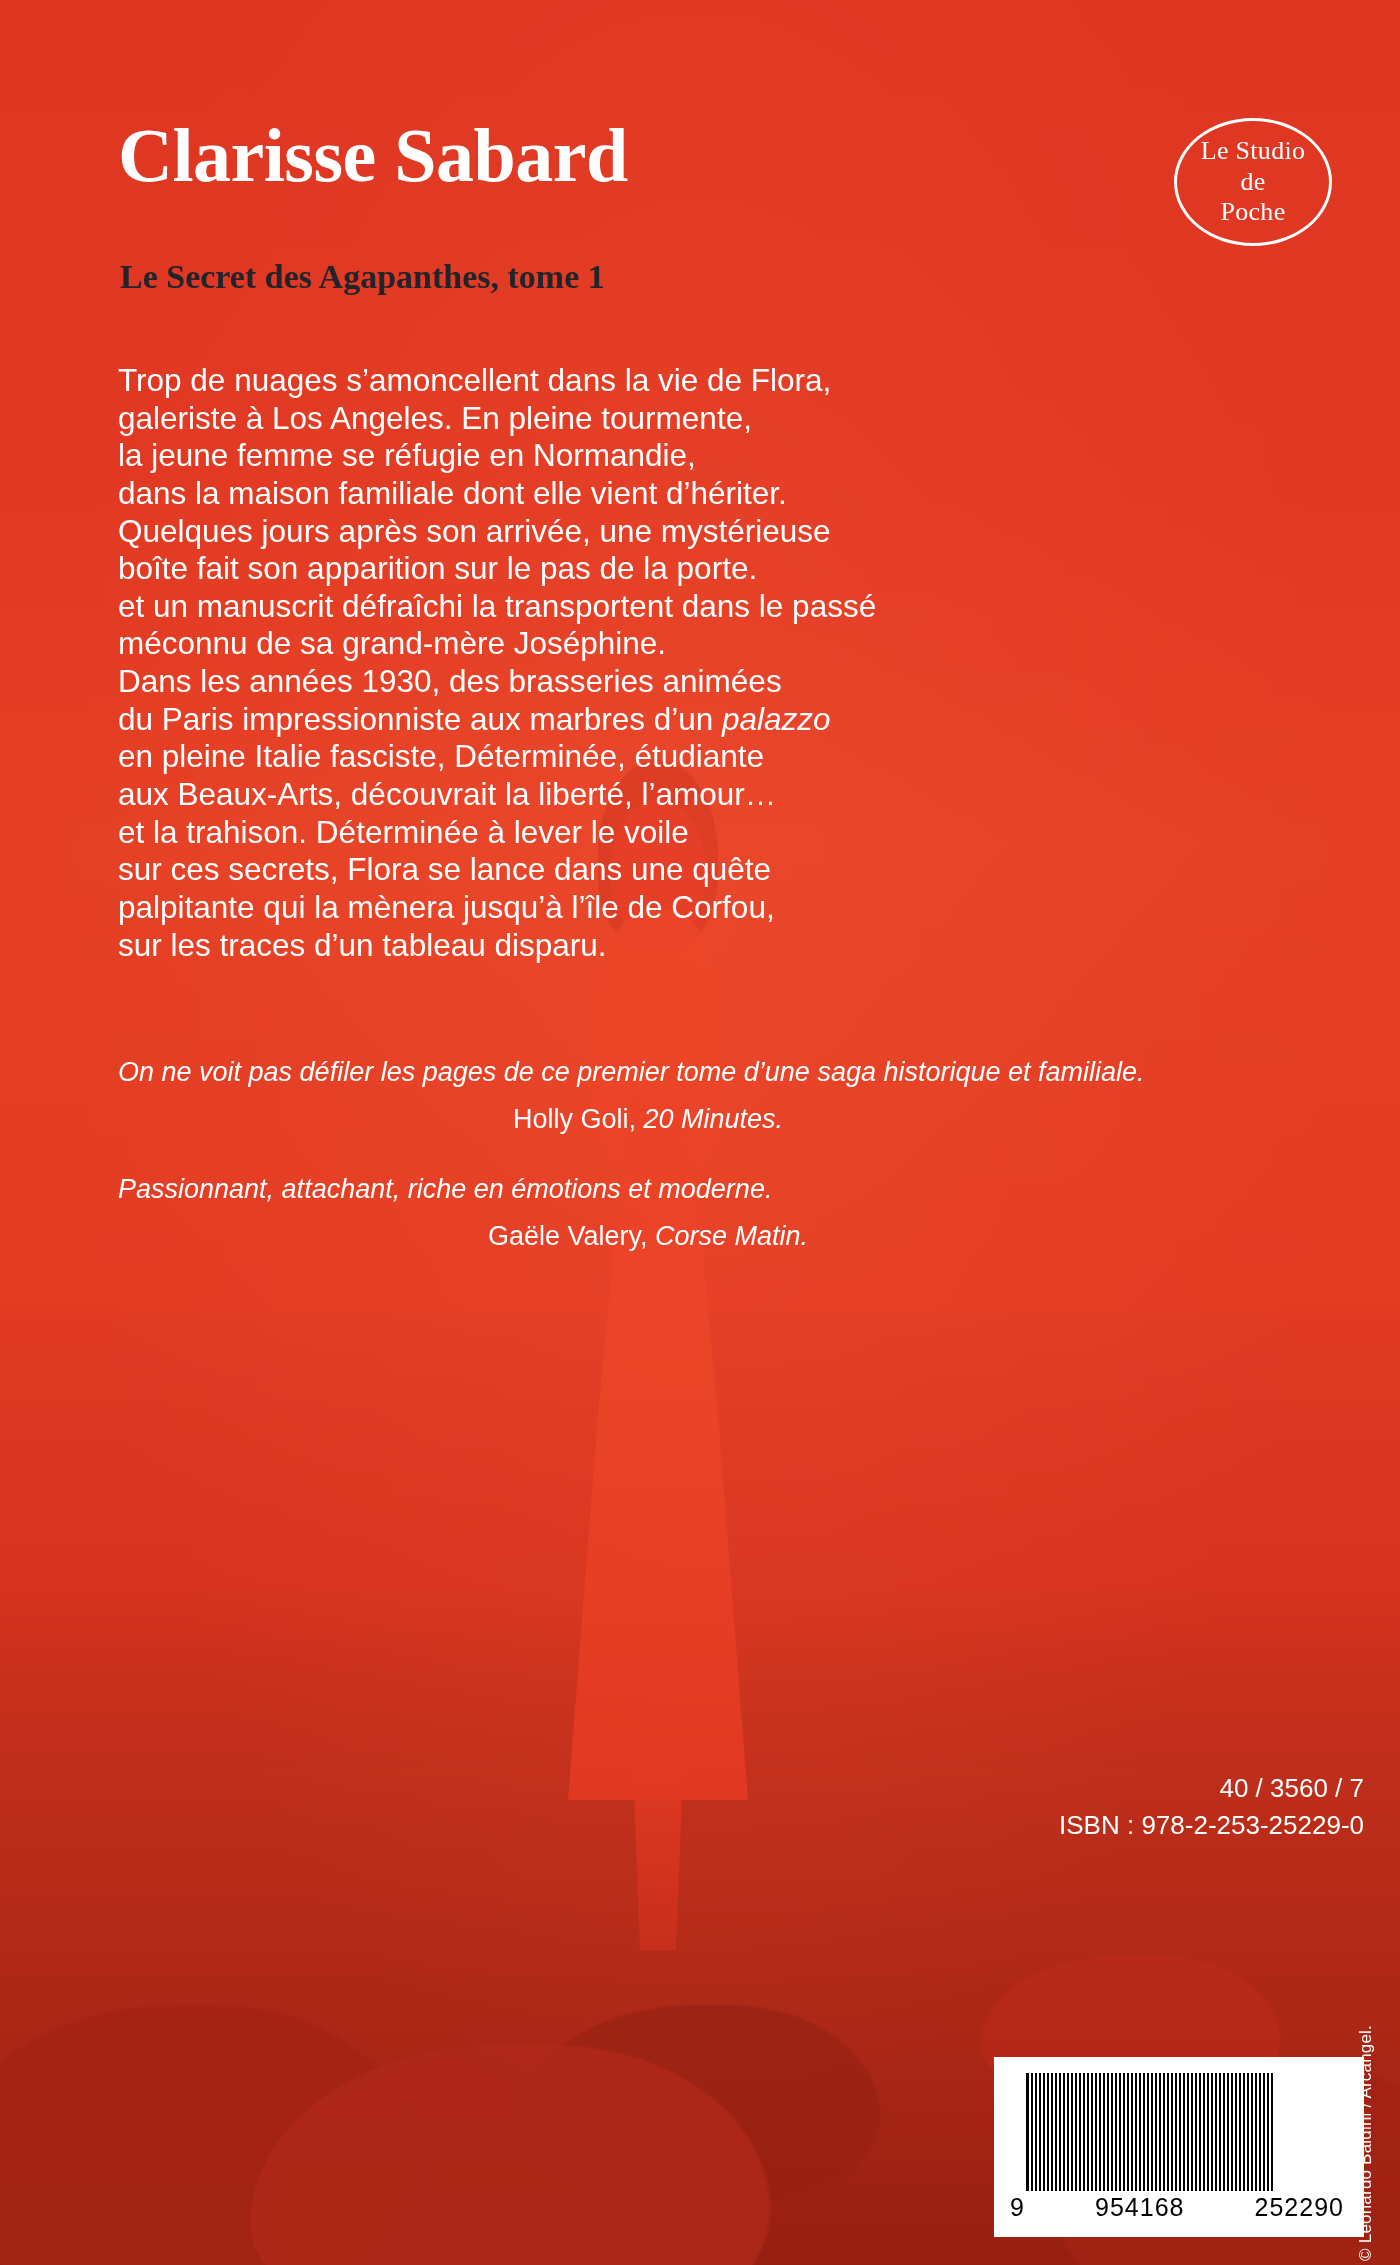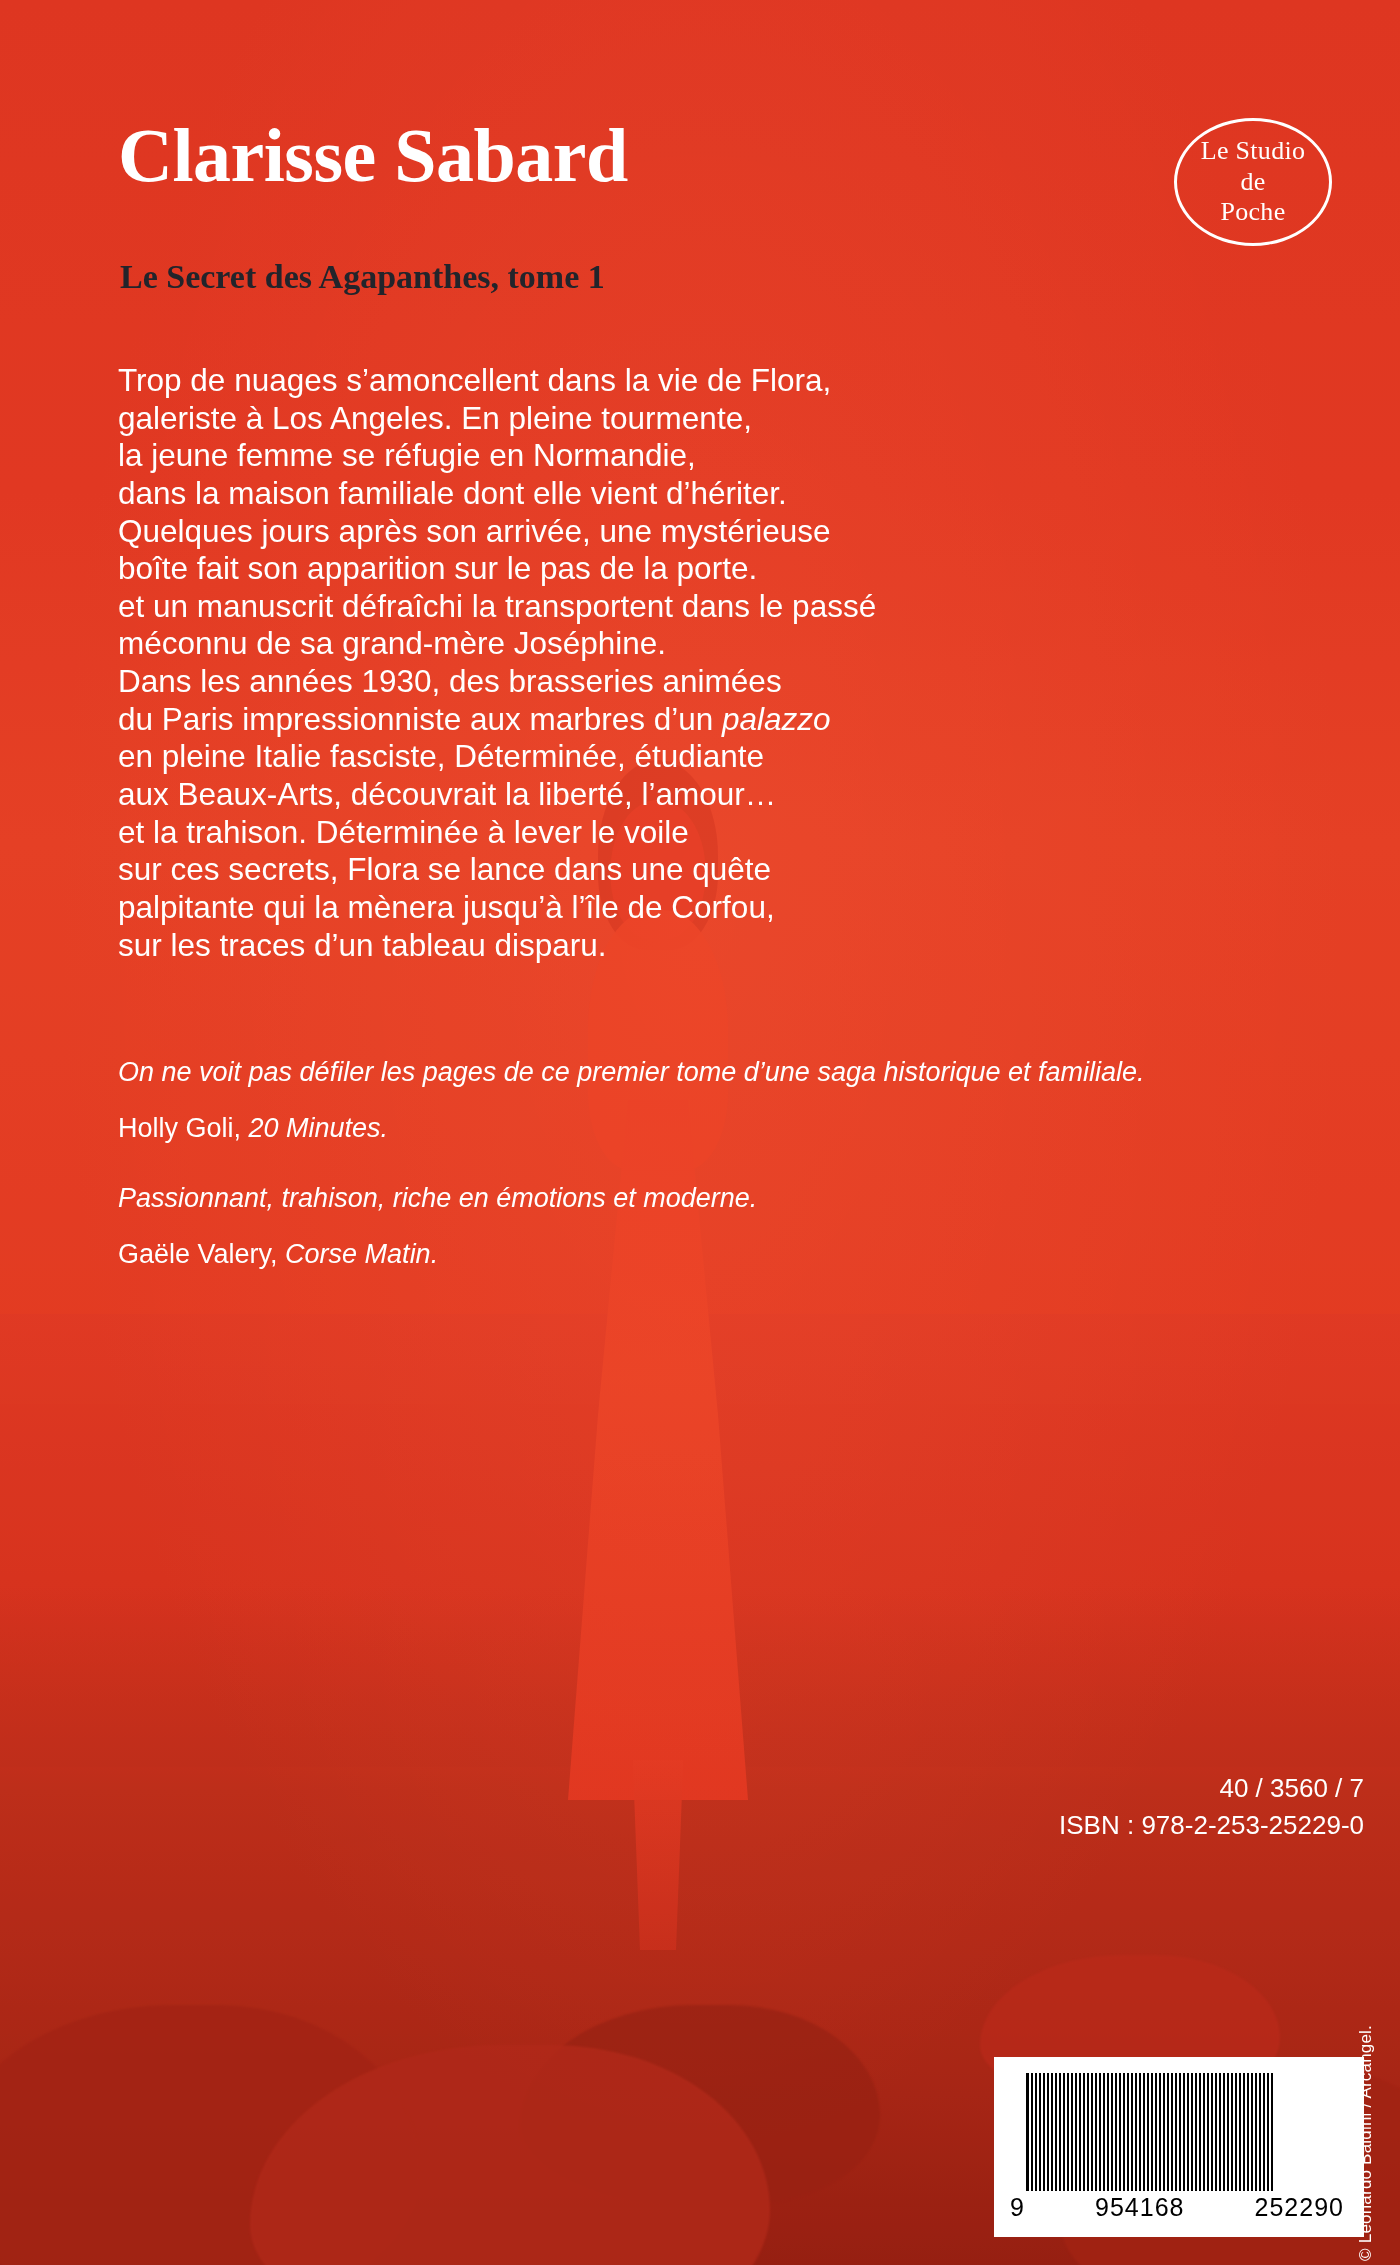--- a/index.html
+++ b/index.html
@@ -168,23 +168,23 @@
     position: absolute;
     left: 118px;
     top: 1055px;
     width: 1060px;
     color: #ffffff;
     font-size: 27px;
     line-height: 1.28;
     font-style: italic;
   }
   .review-attrib {
-    text-align: left;
+    text-align: center;
     font-style: normal;
-    margin-top: 21px;
+    margin-top: 12px;
   }
   .review-attrib .src { font-style: italic; }
   .review-block + .review-block { margin-top: 36px; }
 
   .credit {
     position: absolute;
     right: 24px;
     bottom: 240px;
     transform-origin: right bottom;
     transform: rotate(-90deg) translate(0, 0);
@@ -297,21 +297,21 @@
 
     <div class="reviews">
       <div class="review-block">
         <div>On ne voit pas défiler les pages de ce premier tome d’une saga historique et familiale.</div>
         <div class="review-attrib">
           <span>Holly Goli,</span>
           <span class="src">20 Minutes.</span>
         </div>
       </div>
       <div class="review-block">
-        <div>Passionnant, trahison, riche en émotions et moderne.</div>
+        <div>Passionnant, attachant, riche en émotions et moderne.</div>
         <div class="review-attrib">
           <span>Gaële Valery,</span>
           <span class="src">Corse Matin.</span>
         </div>
       </div>
     </div>
 
     <div class="credit">Couverture : Studio LGF. © Leonardo Baldini / Arcangel.</div>
 
     <div class="codes">

